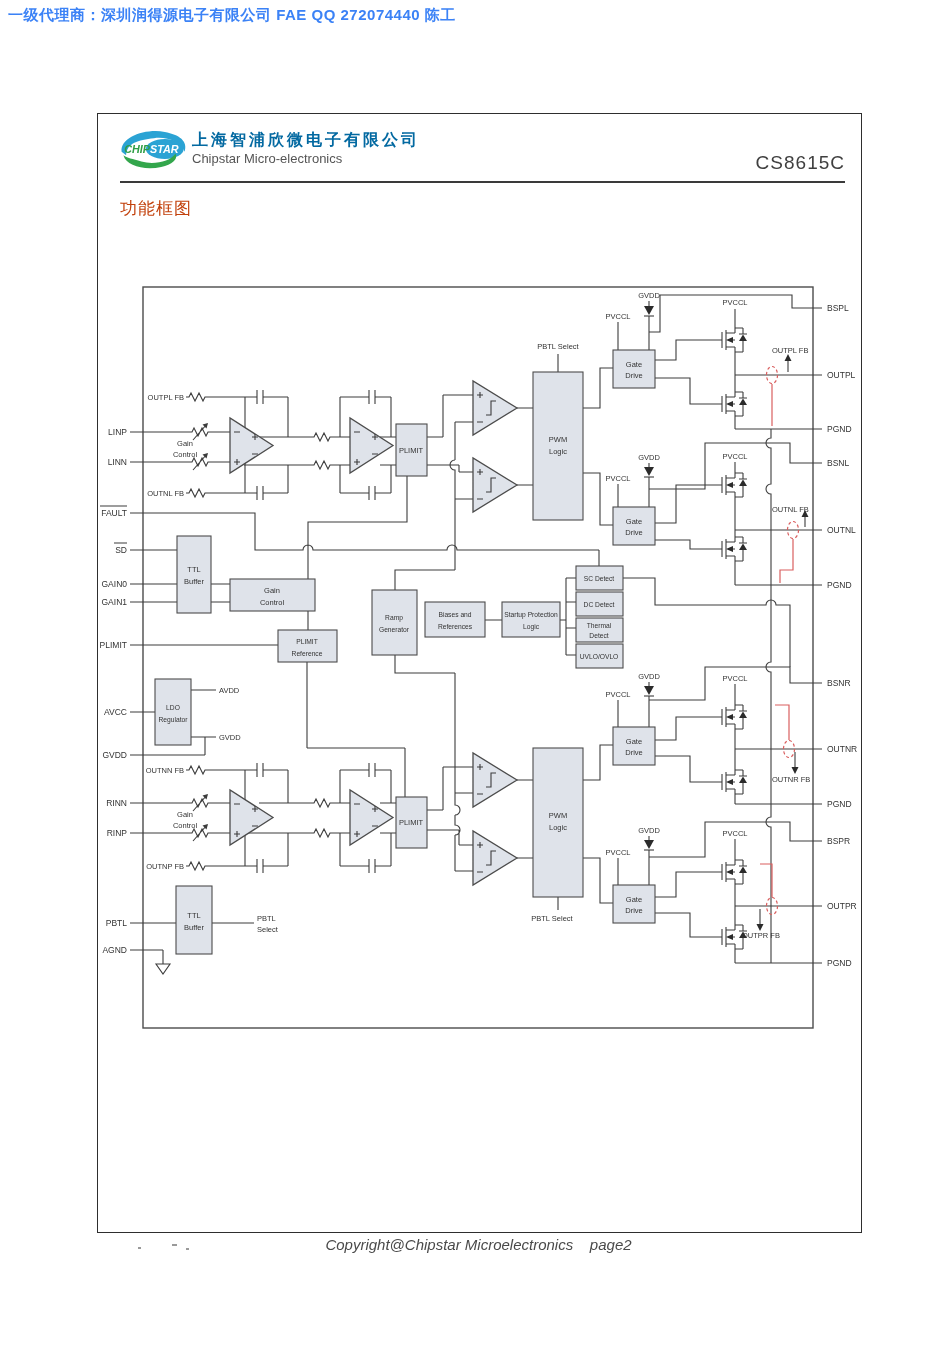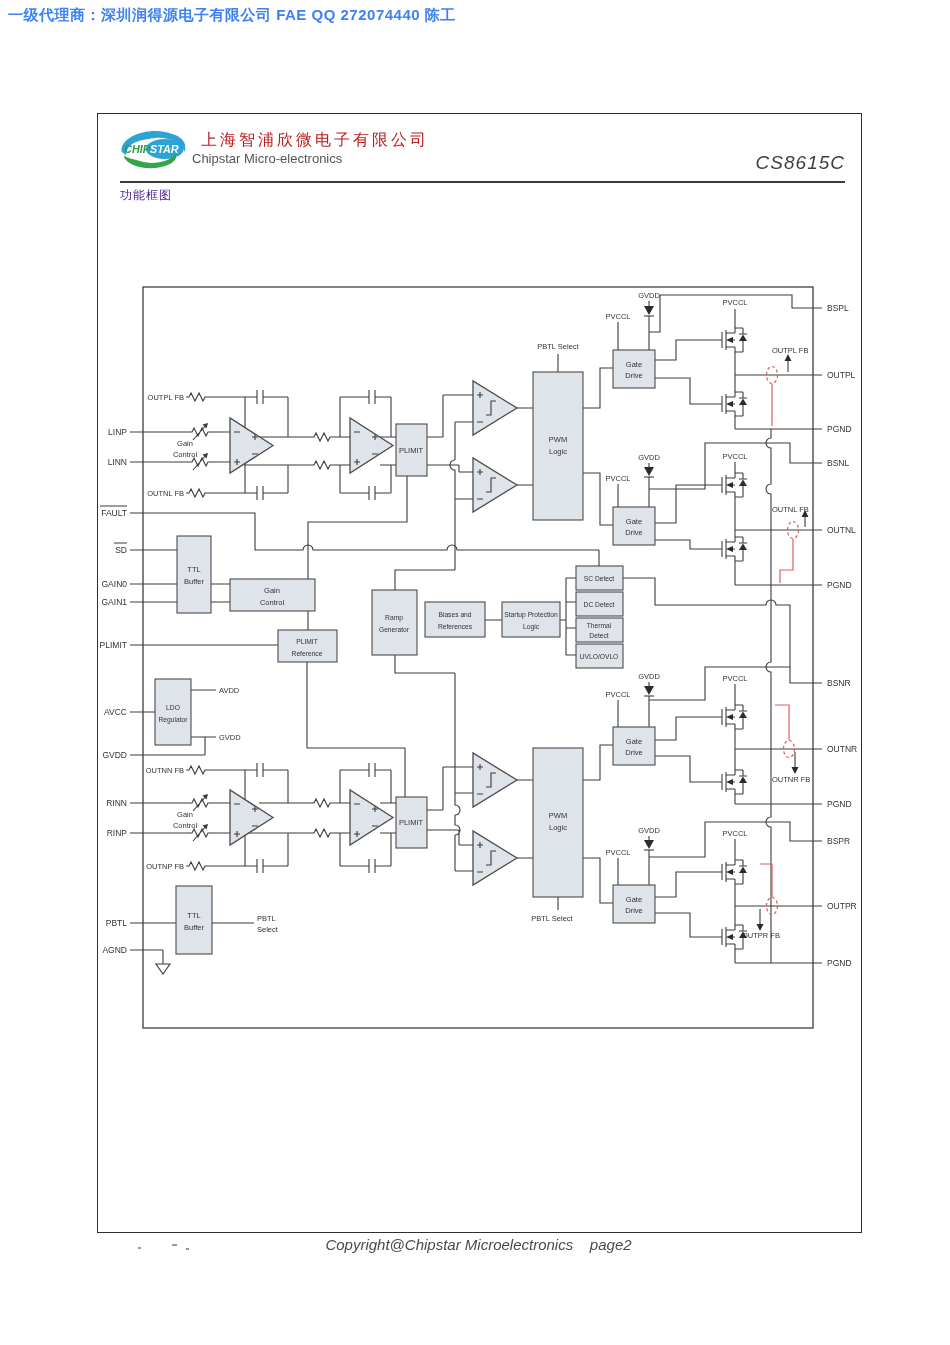--- a/index.html
+++ b/index.html
@@ -1,24 +1,24 @@
 <!DOCTYPE html>
 <html><head>
 <meta charset="utf-8">
 <style>
   html,body{margin:0;padding:0;background:#fff;}
   body{width:950px;height:1345px;position:relative;font-family:"Liberation Sans",sans-serif;overflow:hidden;}
   .abs{position:absolute;}
   #distributor{left:8px;top:6px;font-size:15px;font-weight:bold;color:#3b82f6;letter-spacing:.5px;}
   #pagebox{left:97px;top:113px;width:763px;height:1118px;border:1.6px solid #2e2e2e;background:#fff;}
-  #company-cn{left:192px;top:130px;font-size:16px;color:#b91c1c;letter-spacing:3px;font-weight:normal;margin-left:9px;}
+  #company-cn{left:192px;top:130px;font-size:16px;color:#0369a1;letter-spacing:3px;font-weight:bold;}
   #company-en{left:192px;top:151px;font-size:13px;color:#555;}
-  #partno{left:640px;top:152px;width:205px;text-align:right;font-size:19px;color:#3f3f3f;letter-spacing:1px;font-style:italic;}
+  #partno{left:640px;top:152px;width:205px;text-align:right;font-size:19px;color:#3f3f3f;letter-spacing:1px;}
   #rule{left:120px;top:181px;width:725px;height:0;border-top:2px solid #3a3a3a;}
-  #sectitle{left:120px;top:187px;font-size:12px;color:#4c1d95;letter-spacing:1px;}
+  #sectitle{left:120px;top:197px;font-size:17px;color:#c2410c;letter-spacing:1px;}
   #footer{left:97px;top:1236px;width:763px;text-align:center;font-size:15px;font-style:italic;color:#4a4a4a;white-space:pre;}
   .mark{background:#9a9a9a;height:2px;}
   svg text{font-family:"Liberation Sans",sans-serif;fill:#333;}
   .pin{font-size:8.5px;}
   .lbl{font-size:7.5px;}
   .sm{font-size:6.7px;}
   .w{fill:none;stroke:#3c3c3c;stroke-width:1.1;}
   .blk{fill:#dfe3ea;stroke:#4c4c4c;stroke-width:1.1;}
   .tri{fill:#dfe3ea;stroke:#4c4c4c;stroke-width:1.3;}
   .red{fill:none;stroke:#d95f5f;stroke-width:1.2;}

